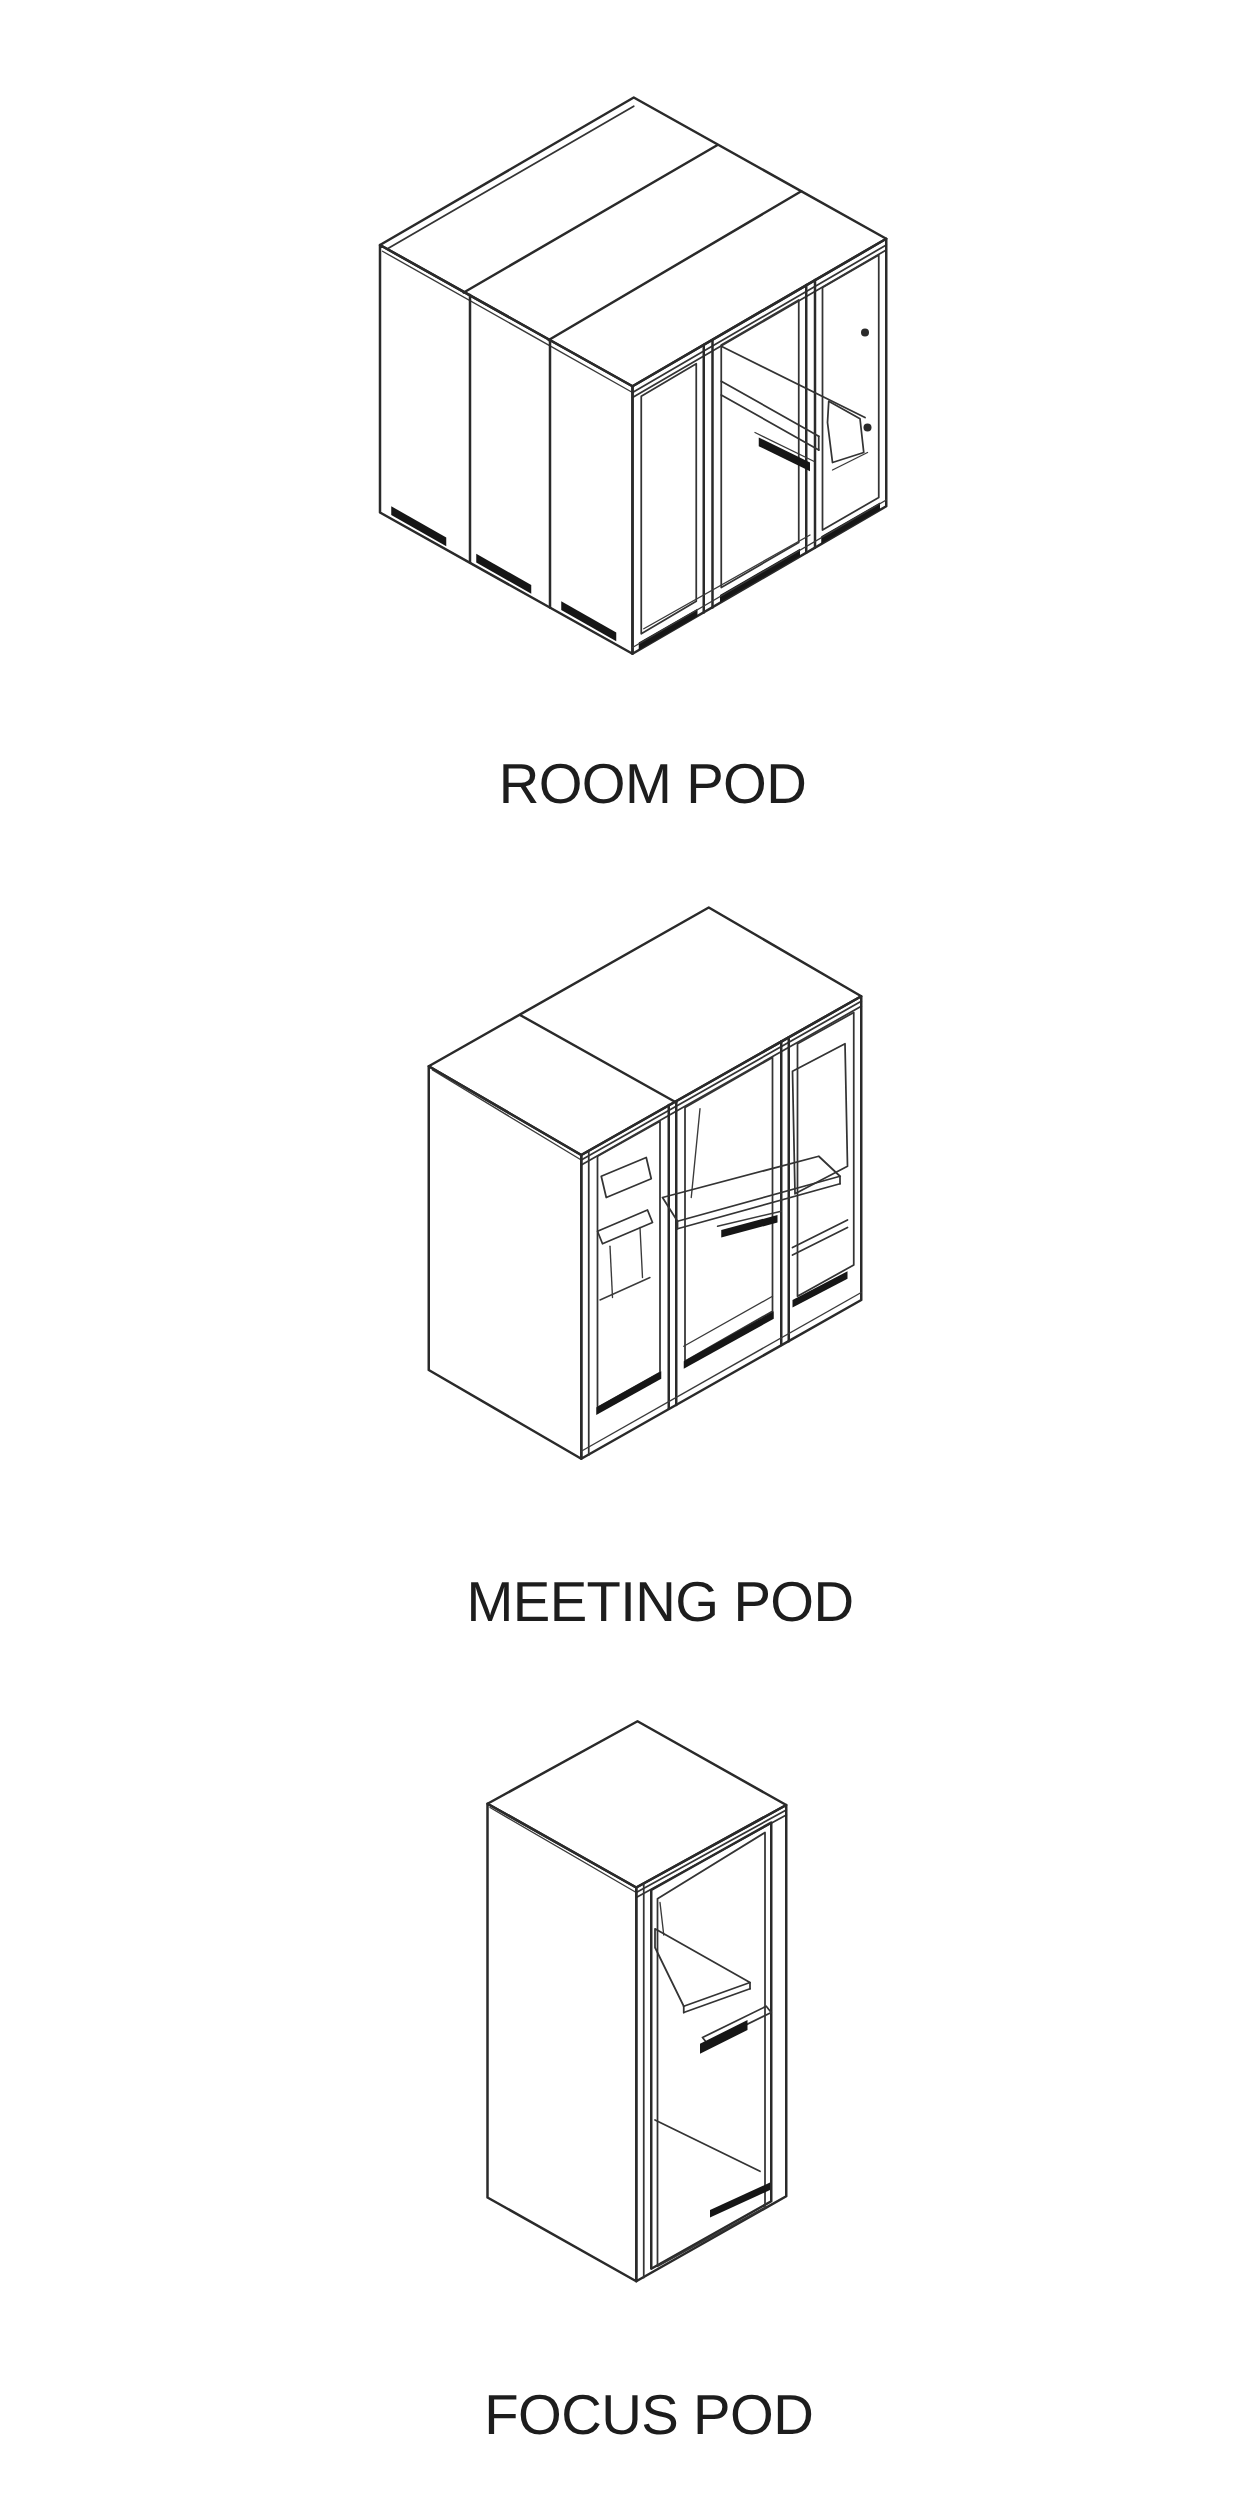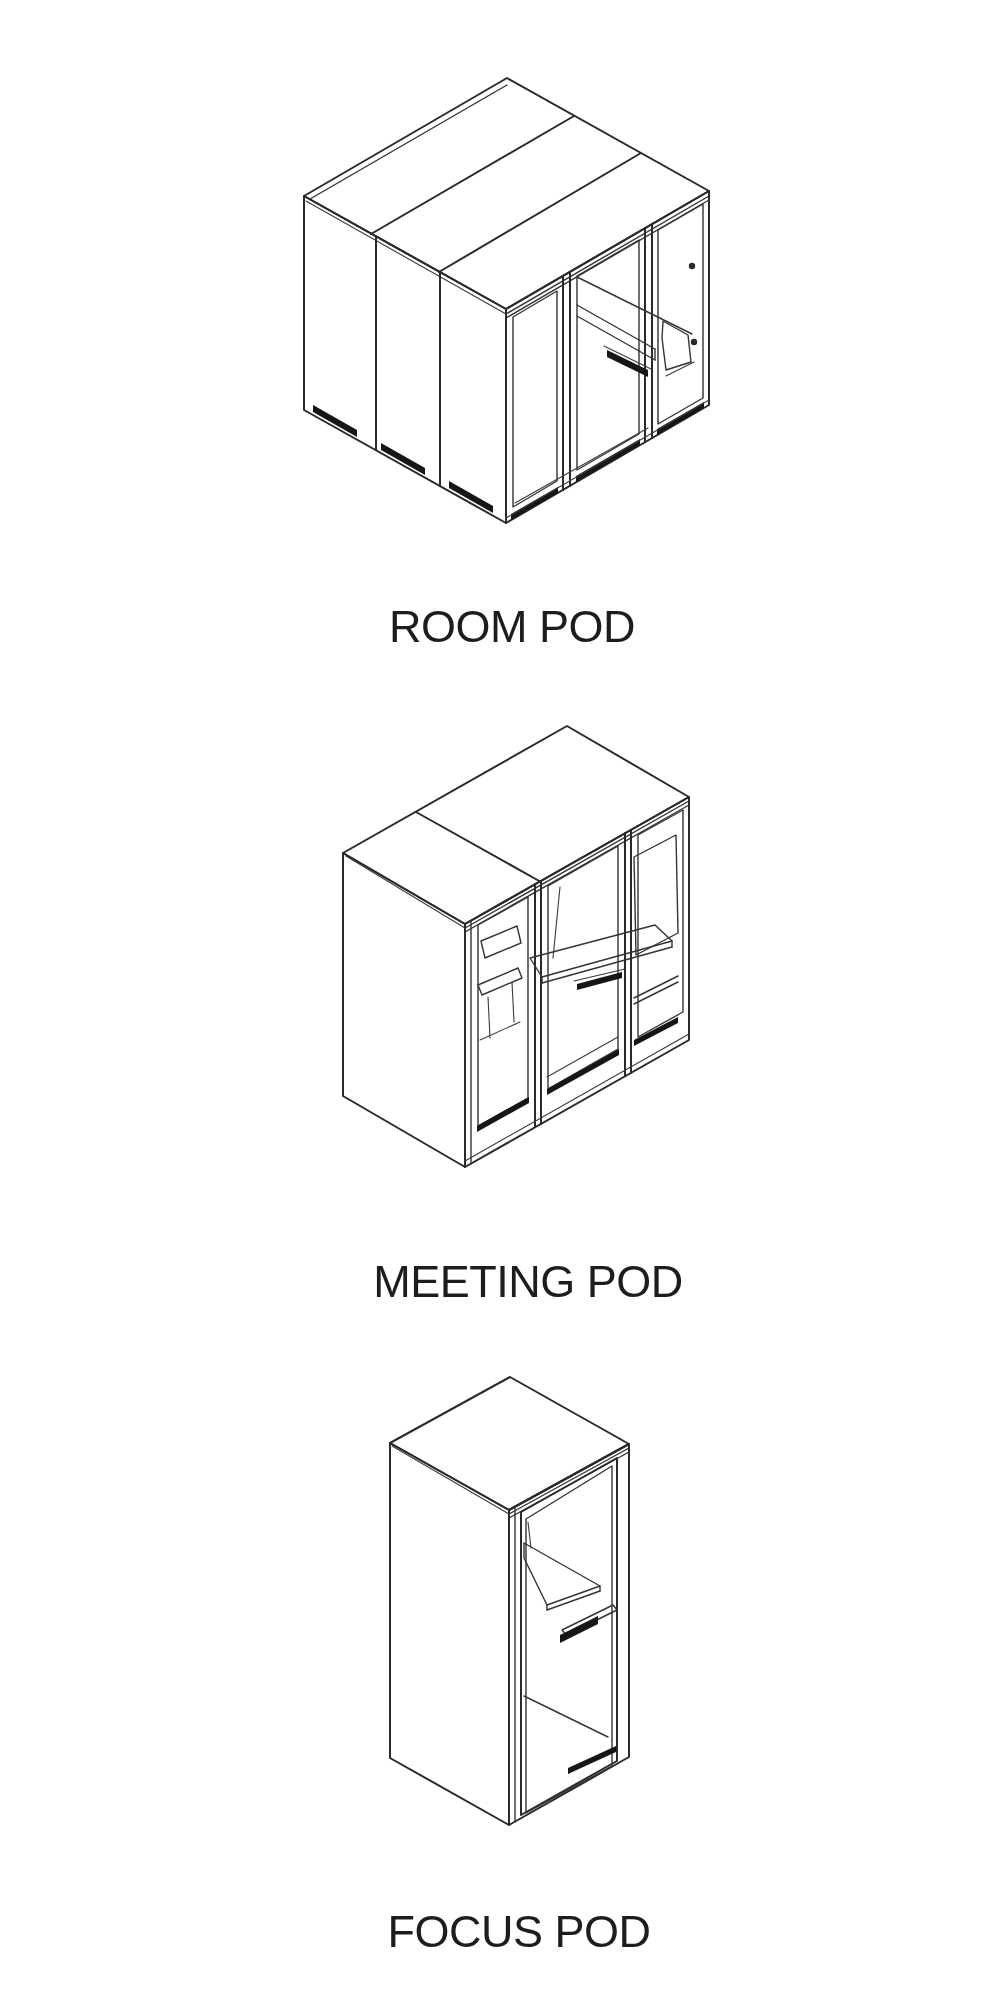--- a/index.html
+++ b/index.html
@@ -75,21 +75,21 @@
       <polygon class="dark" points="607,350 648,370 648,377 607,357"></polygon>
       <path class="thin" d="M663,321 L688,335 L691,362 L666,370 L662,338 Z"></path>
       <path class="hair" d="M666,376 L694,362"></path>
       <path class="hair" d="M515,503 L648,428"></path>
 
       <polygon class="dark" points="511,514 558,487 558,493 511,520"></polygon>
       <polygon class="dark" points="576,476 640,439 640,445 576,482"></polygon>
       <polygon class="dark" points="657,429 704,402 704,408 657,435"></polygon>
       <path class="hair" d="M506,518 L709,400"></path>
     </svg>
-    <div class="pod-caption" style="left:232px;top:564px;">ROOM POD</div>
+    <div class="pod-caption" style="left:242px;top:564px;">ROOM POD</div>
   </div>
 
   <div class="pod-figure" style="left:330px;top:700px;width:380px;height:500px;">
     <svg class="pod-svg" width="380" height="500" viewBox="330 700 380 500">
 
       <polygon class="ln" points="567,726 343,853 465,924 689,797"></polygon>
       <path class="ln" d="M416,812 L541,882"></path>
       <path class="hair" d="M346,856 L465,928"></path>
 
       <path class="thin" d="M465,928 L689,801"></path>

